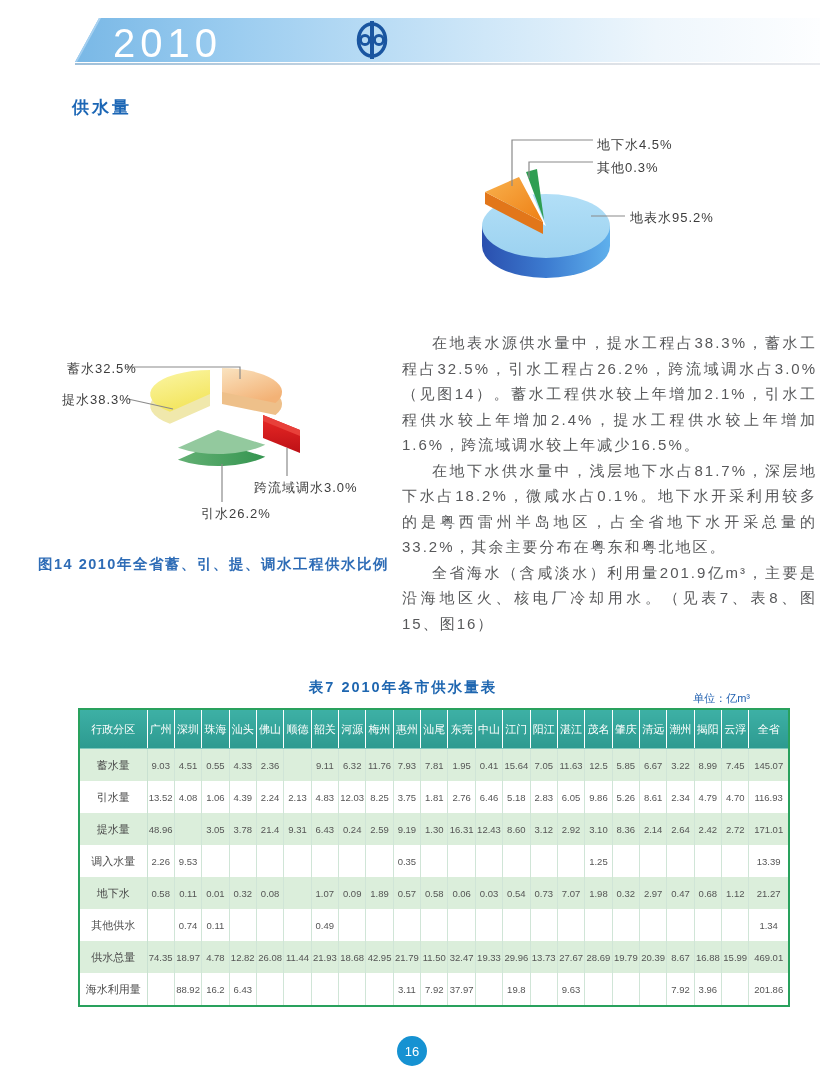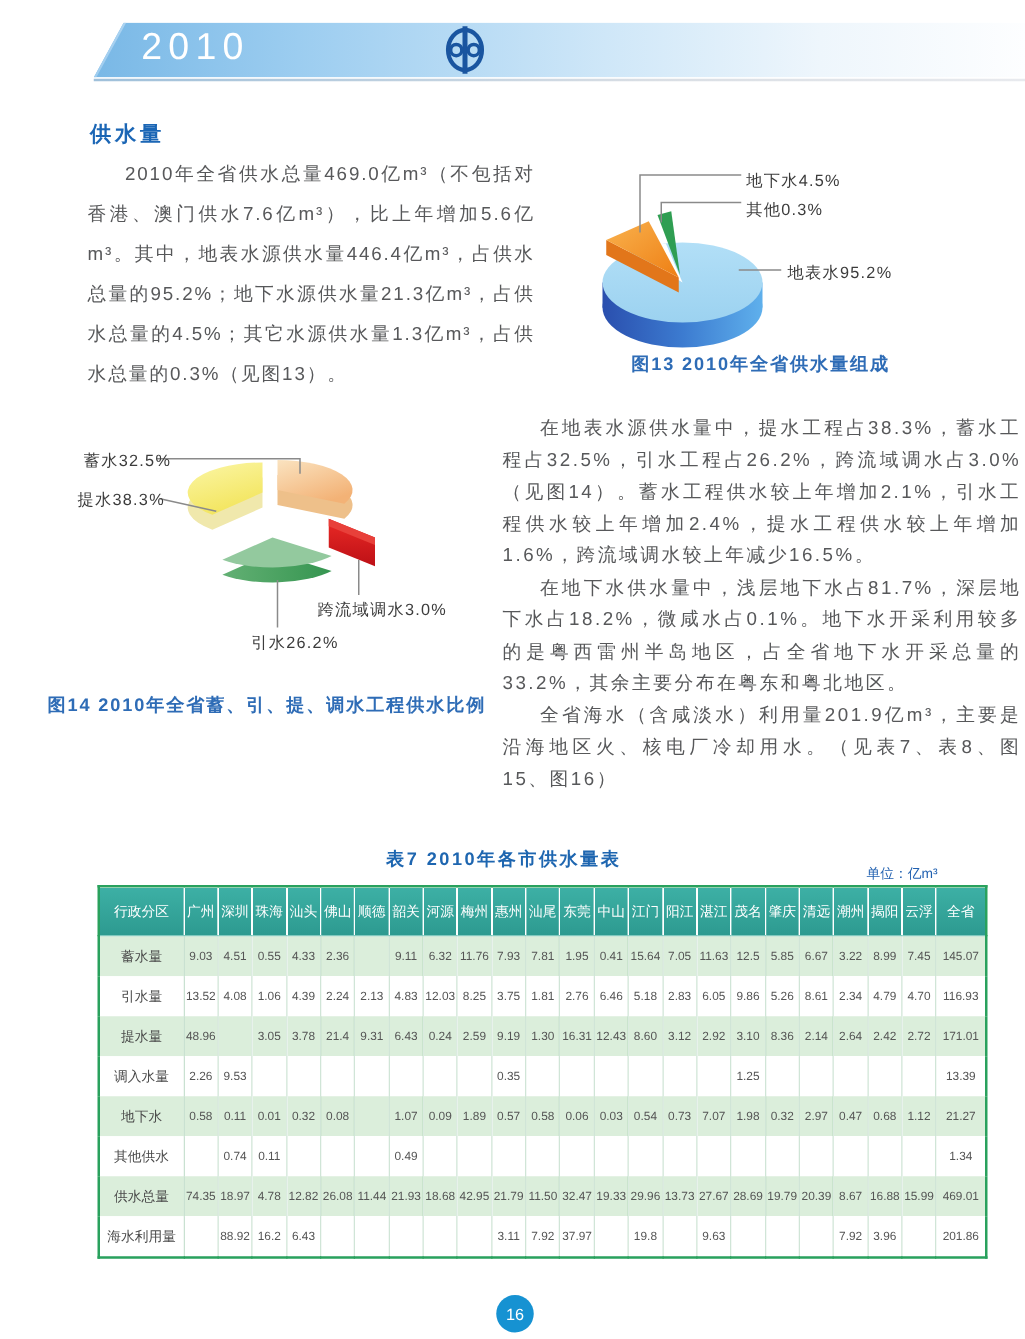--- a/index.html
+++ b/index.html
@@ -8,21 +8,21 @@
 
   
   .banner{position:absolute;left:75px;top:18px;width:745px;height:44px;
     background:linear-gradient(90deg,#79b8e6 0%,#9ccdf0 22%,#cfe7f8 55%,#eef6fc 78%,#fdfeff 100%);
     clip-path:polygon(24px 0,100% 0,100% 100%,0 100%);}
   .banner-slant{position:absolute;left:75px;top:18px;width:26px;height:44px;
     background:linear-gradient(135deg,#bcdcf4 0%,#8fc4ec 100%);
     clip-path:polygon(24px 0,26px 0,2px 100%,0 100%);}
   .banner-underline{position:absolute;left:75px;top:63px;right:0;height:2px;
     background:linear-gradient(90deg,#9fc0da,#d9dee4 60%,#e8eaee);}
-  .year{position:absolute;left:38px;top:3px;color:#ffffff;font-size:30px;letter-spacing:5px;}
+  .year{position:absolute;left:38px;top:3px;color:#ffffff;font-size:40px;letter-spacing:5px;}
   .logo{position:absolute;left:278px;top:2px;}
   .report-title{position:absolute;left:330px;top:12px;font-size:17px;font-weight:bold;
     color:#17509e;letter-spacing:24px;white-space:nowrap;}
 
   
   .sec-heading{position:absolute;left:72px;top:96px;font-size:17px;font-weight:bold;
     color:#1b66b5;letter-spacing:3px;}
   .para-left{position:absolute;left:70px;top:124px;width:358px;font-size:15px;line-height:32px;
     color:#57585a;text-align:justify;text-indent:2em;letter-spacing:1.5px;}
   .rightcol{position:absolute;left:402px;top:330px;width:415px;}
@@ -71,21 +71,20 @@
       <svg width="38" height="40" viewBox="0 0 38 40">
         <ellipse cx="19" cy="20" rx="13.5" ry="16" fill="none" stroke="#1a55a0" stroke-width="3.5"></ellipse>
         <line x1="19" y1="1" x2="19" y2="39" stroke="#1a55a0" stroke-width="4"></line>
         <circle cx="12" cy="20" r="4.5" fill="none" stroke="#1a55a0" stroke-width="2.8"></circle>
         <circle cx="26" cy="20" r="4.5" fill="none" stroke="#1a55a0" stroke-width="2.8"></circle>
       </svg>
     </div>
   </div>
 
   <div class="sec-heading">供水量</div>
-  <div class="para-left">2010年全省供水总量469.0亿m³（不包括对香港、澳门供水7.6亿m³），比上年增加5.6亿m³。其中，地表水源供水量446.4亿m³，占供水总量的95.2%；地下水源供水量21.3亿m³，占供水总量的4.5%；其它水源供水量1.3亿m³，占供水总量的0.3%（见图13）。</div>
 
   <svg id="fig13-svg" width="365" height="155" viewBox="0 0 365 155">
     <defs>
       <linearGradient id="blueSide" x1="0" y1="0" x2="1" y2="0">
         <stop offset="0" stop-color="#2a4fae"></stop>
           <stop offset="0.5" stop-color="#3c7bd0"></stop>
           <stop offset="1" stop-color="#5fb0ec"></stop>
       </linearGradient>
       <linearGradient id="blueTop" x1="0" y1="0" x2="0" y2="1">
         <stop offset="0" stop-color="#b2dff7"></stop>
@@ -109,21 +108,20 @@
     </g>
     <g stroke="#8a8a8a" stroke-width="1.2" fill="none">
       <polyline points="57,58 57,12 138,12"></polyline>
       <polyline points="74,50 74,34 138,34"></polyline>
       <polyline points="136,88 170,88"></polyline>
     </g>
   </svg>
   <div class="fig-label" style="left:597px;top:136px;">地下水4.5%</div>
   <div class="fig-label" style="left:597px;top:159px;">其他0.3%</div>
   <div class="fig-label" style="left:630px;top:209px;">地表水95.2%</div>
-  <div class="fig-caption" style="left:505px;top:282px;">图13  2010年全省供水量组成</div>
 
   <div class="rightcol">
     <p>在地表水源供水量中，提水工程占38.3%，蓄水工程占32.5%，引水工程占26.2%，跨流域调水占3.0%（见图14）。蓄水工程供水较上年增加2.1%，引水工程供水较上年增加2.4%，提水工程供水较上年增加1.6%，跨流域调水较上年减少16.5%。</p>
     <p>在地下水供水量中，浅层地下水占81.7%，深层地下水占18.2%，微咸水占0.1%。地下水开采利用较多的是粤西雷州半岛地区，占全省地下水开采总量的33.2%，其余主要分布在粤东和粤北地区。</p>
     <p>全省海水（含咸淡水）利用量201.9亿m³，主要是沿海地区火、核电厂冷却用水。（见表7、表8、图15、图16）</p>
   </div>
 
   <svg id="fig14-svg" width="360" height="200" viewBox="0 0 360 200">
     <defs>
       <linearGradient id="peachTop" x1="0" y1="0" x2="0.6" y2="1">

